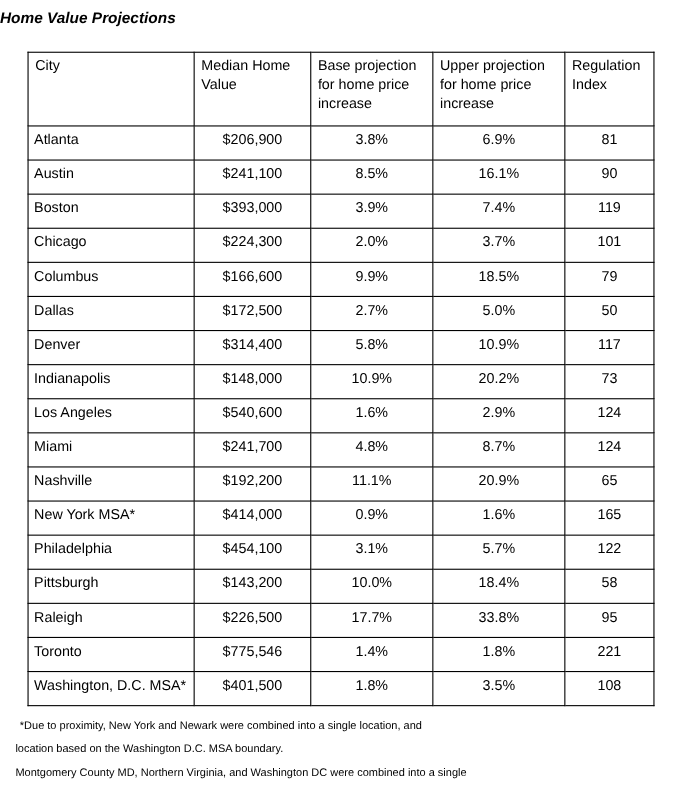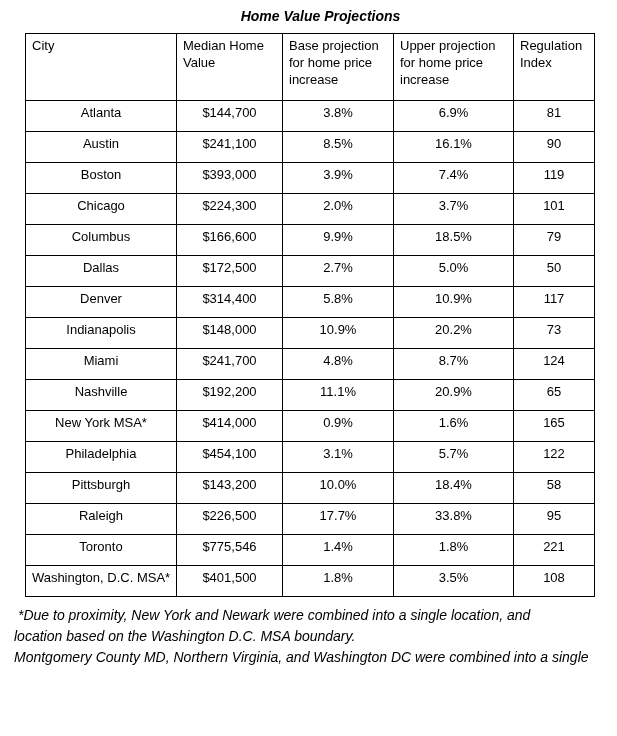--- a/index.html
+++ b/index.html
@@ -11,32 +11,31 @@
   }
   .page {
     position: relative;
     width: 617px;
     height: 736px;
     background: #ffffff;
     overflow: hidden;
   }
   .doc-title {
     padding-top: 8px;
-    text-align: center;
+    text-align: left;
     font-weight: bold;
     font-style: italic;
     font-size: 14px;
     line-height: 16px;
-    margin-left: 24px;
   }
   table.data-table {
     border-collapse: collapse;
     table-layout: fixed;
     width: 569px;
-    margin: 9px 0 0 25px;
+    margin: 23px 0 0 25px;
   }
   table.data-table th,
   table.data-table td {
     border: 1px solid #000000;
     vertical-align: top;
     font-size: 13px;
     line-height: 17px;
     font-weight: normal;
     box-sizing: border-box;
     overflow: hidden;
@@ -44,32 +43,31 @@
   table.data-table th {
     height: 67px;
     text-align: left;
     padding: 3px 5px 3px 6px;
   }
   table.data-table td {
     height: 31px;
     padding: 3px 5px 3px 5px;
   }
   td.c-city {
-    text-align: center;
+    text-align: left;
     padding-left: 6px;
     padding-right: 12px;
   }
   td.c-num {
     text-align: center;
   }
   .footnote {
     margin: 8px 0 12px 14px;
     width: 595px;
-    font-style: italic;
-    font-size: 14px;
+    font-size: 10px;
     line-height: 21px;
   }
   .fn-line {
     white-space: nowrap;
   }
   .fn-first {
     text-indent: 4px;
   }
 </style>
 </head>
@@ -92,21 +90,21 @@
         <th>City</th>
         <th>Median Home Value</th>
         <th>Base projection for home price increase</th>
         <th>Upper projection for home price increase</th>
         <th>Regulation Index</th>
       </tr>
     </thead>
     <tbody>
         <tr>
           <td class="c-city">Atlanta</td>
-          <td class="c-num">$144,700</td>
+          <td class="c-num">$206,900</td>
           <td class="c-num">3.8%</td>
           <td class="c-num">6.9%</td>
           <td class="c-num">81</td>
         </tr>
         <tr>
           <td class="c-city">Austin</td>
           <td class="c-num">$241,100</td>
           <td class="c-num">8.5%</td>
           <td class="c-num">16.1%</td>
           <td class="c-num">90</td>
@@ -147,20 +145,27 @@
           <td class="c-num">117</td>
         </tr>
         <tr>
           <td class="c-city">Indianapolis</td>
           <td class="c-num">$148,000</td>
           <td class="c-num">10.9%</td>
           <td class="c-num">20.2%</td>
           <td class="c-num">73</td>
         </tr>
         <tr>
+          <td class="c-city">Los Angeles</td>
+          <td class="c-num">$540,600</td>
+          <td class="c-num">1.6%</td>
+          <td class="c-num">2.9%</td>
+          <td class="c-num">124</td>
+        </tr>
+        <tr>
           <td class="c-city">Miami</td>
           <td class="c-num">$241,700</td>
           <td class="c-num">4.8%</td>
           <td class="c-num">8.7%</td>
           <td class="c-num">124</td>
         </tr>
         <tr>
           <td class="c-city">Nashville</td>
           <td class="c-num">$192,200</td>
           <td class="c-num">11.1%</td>

